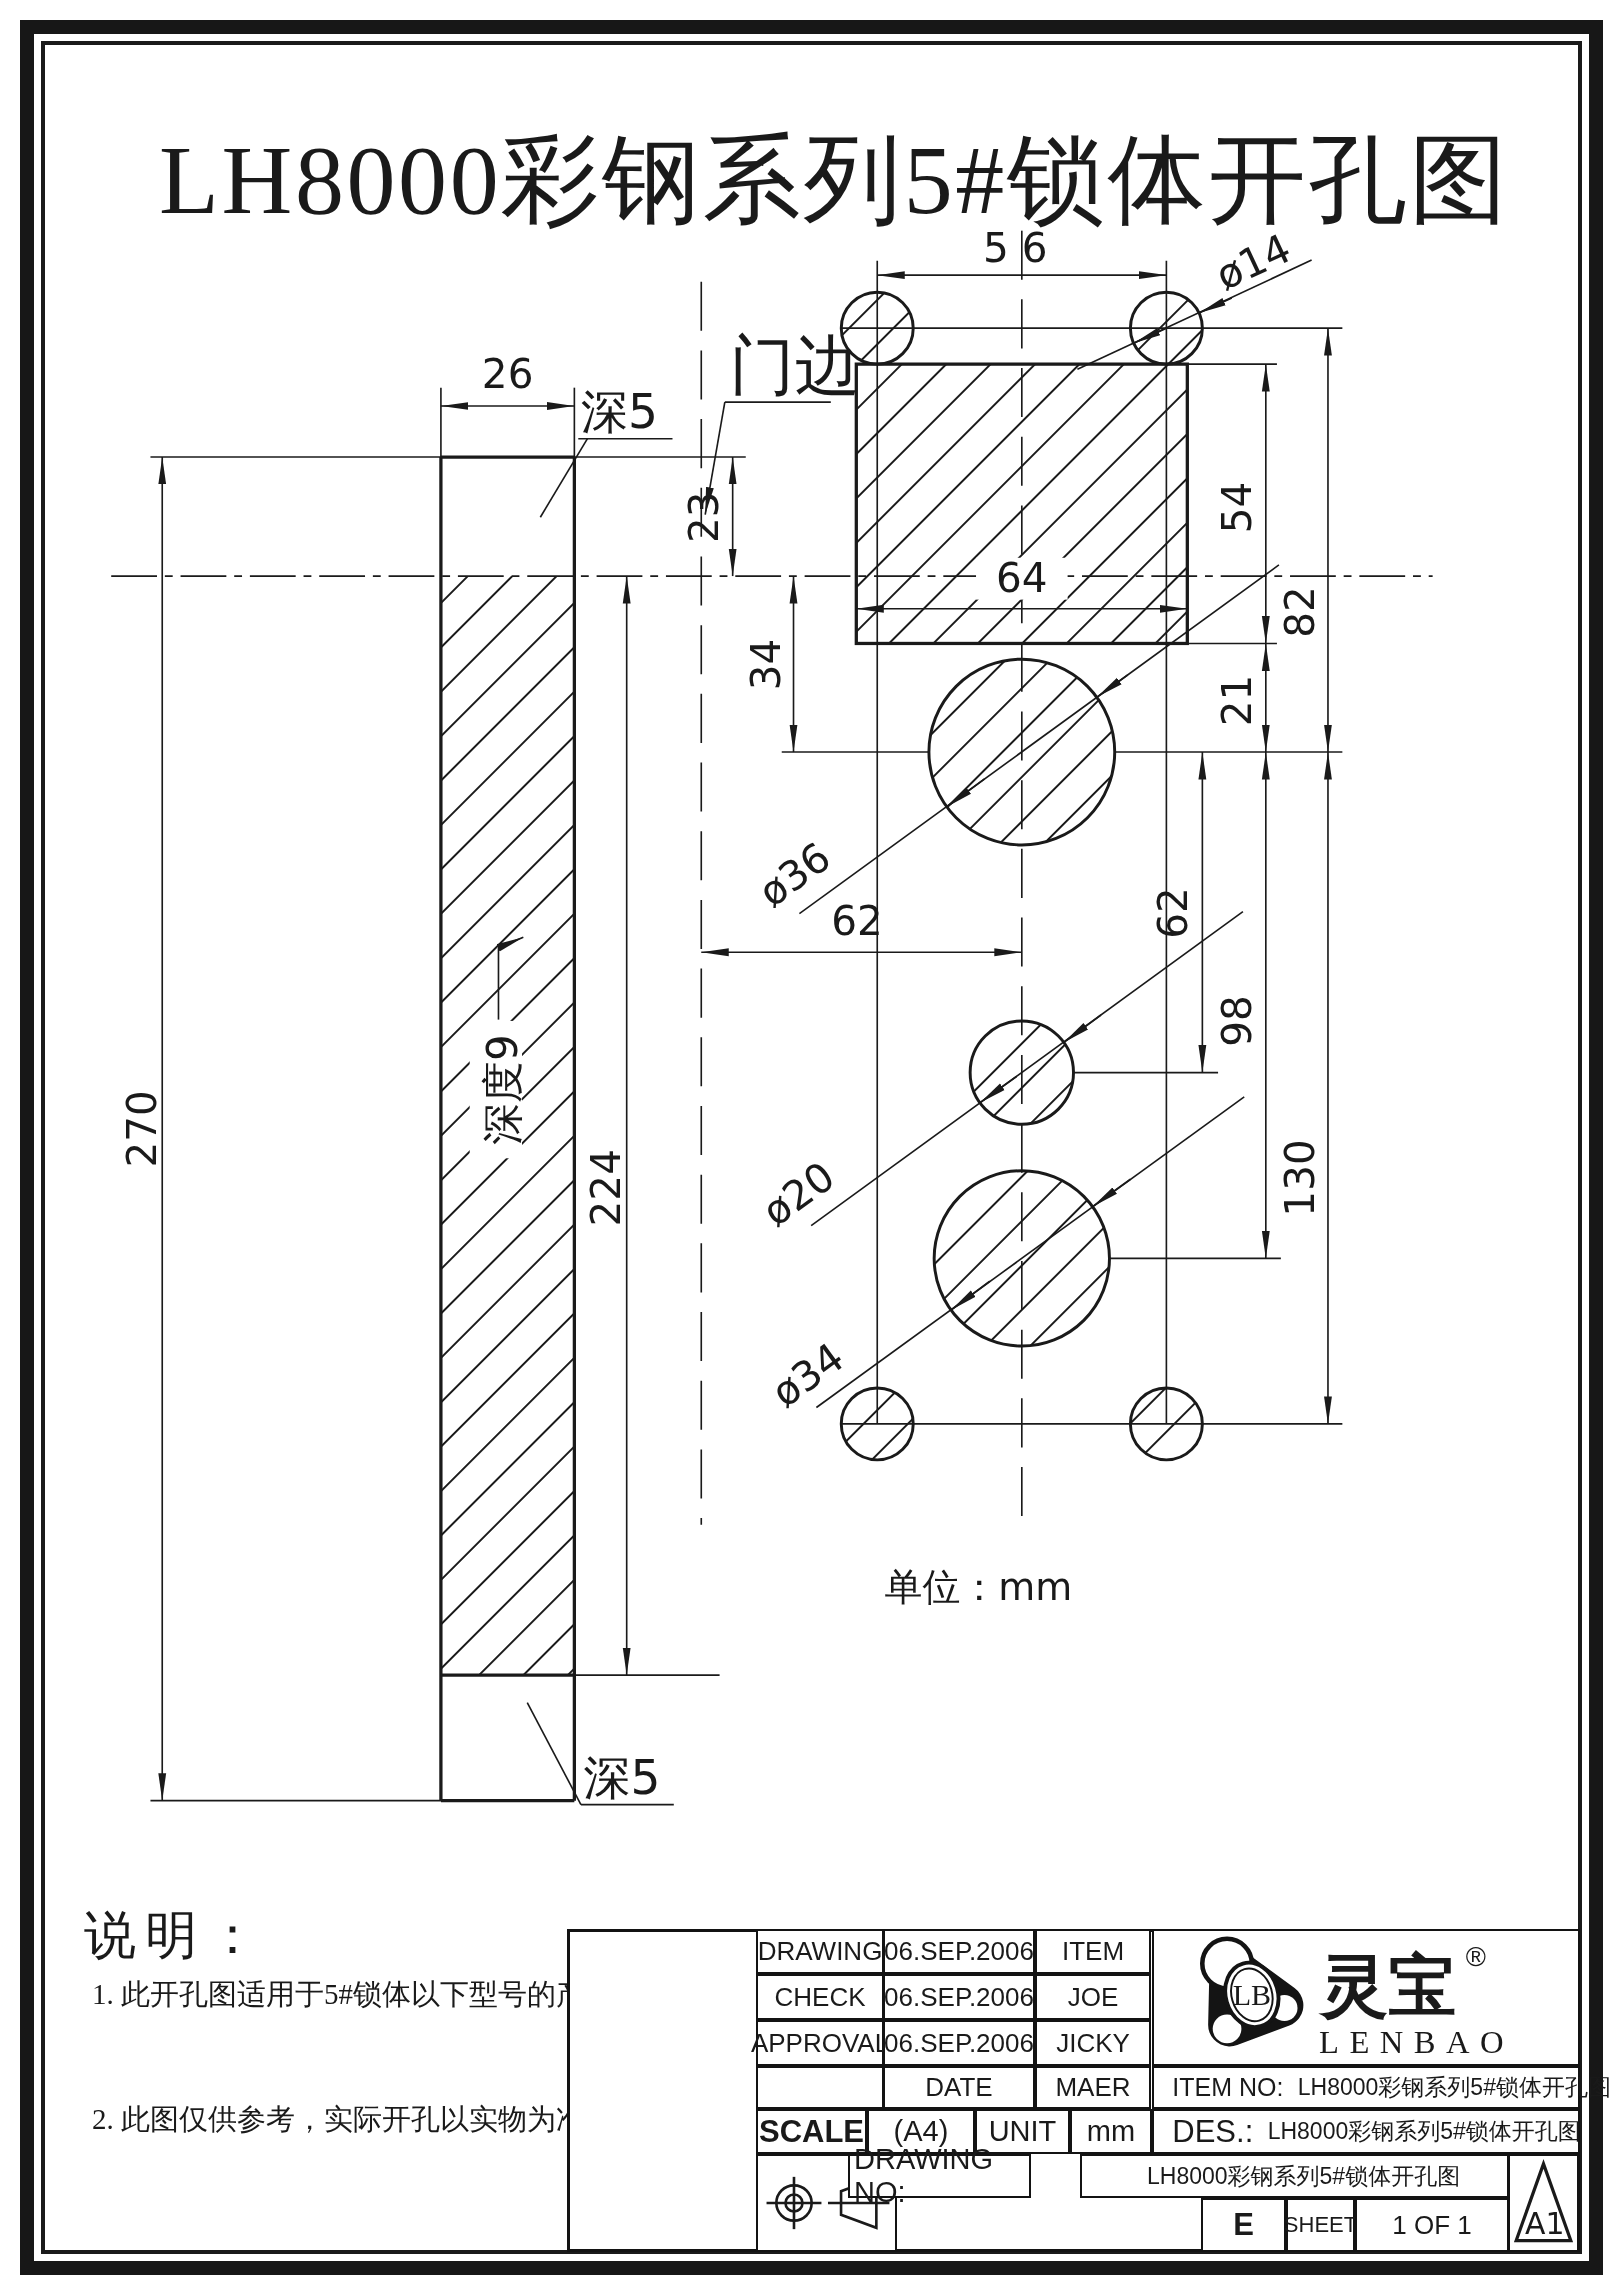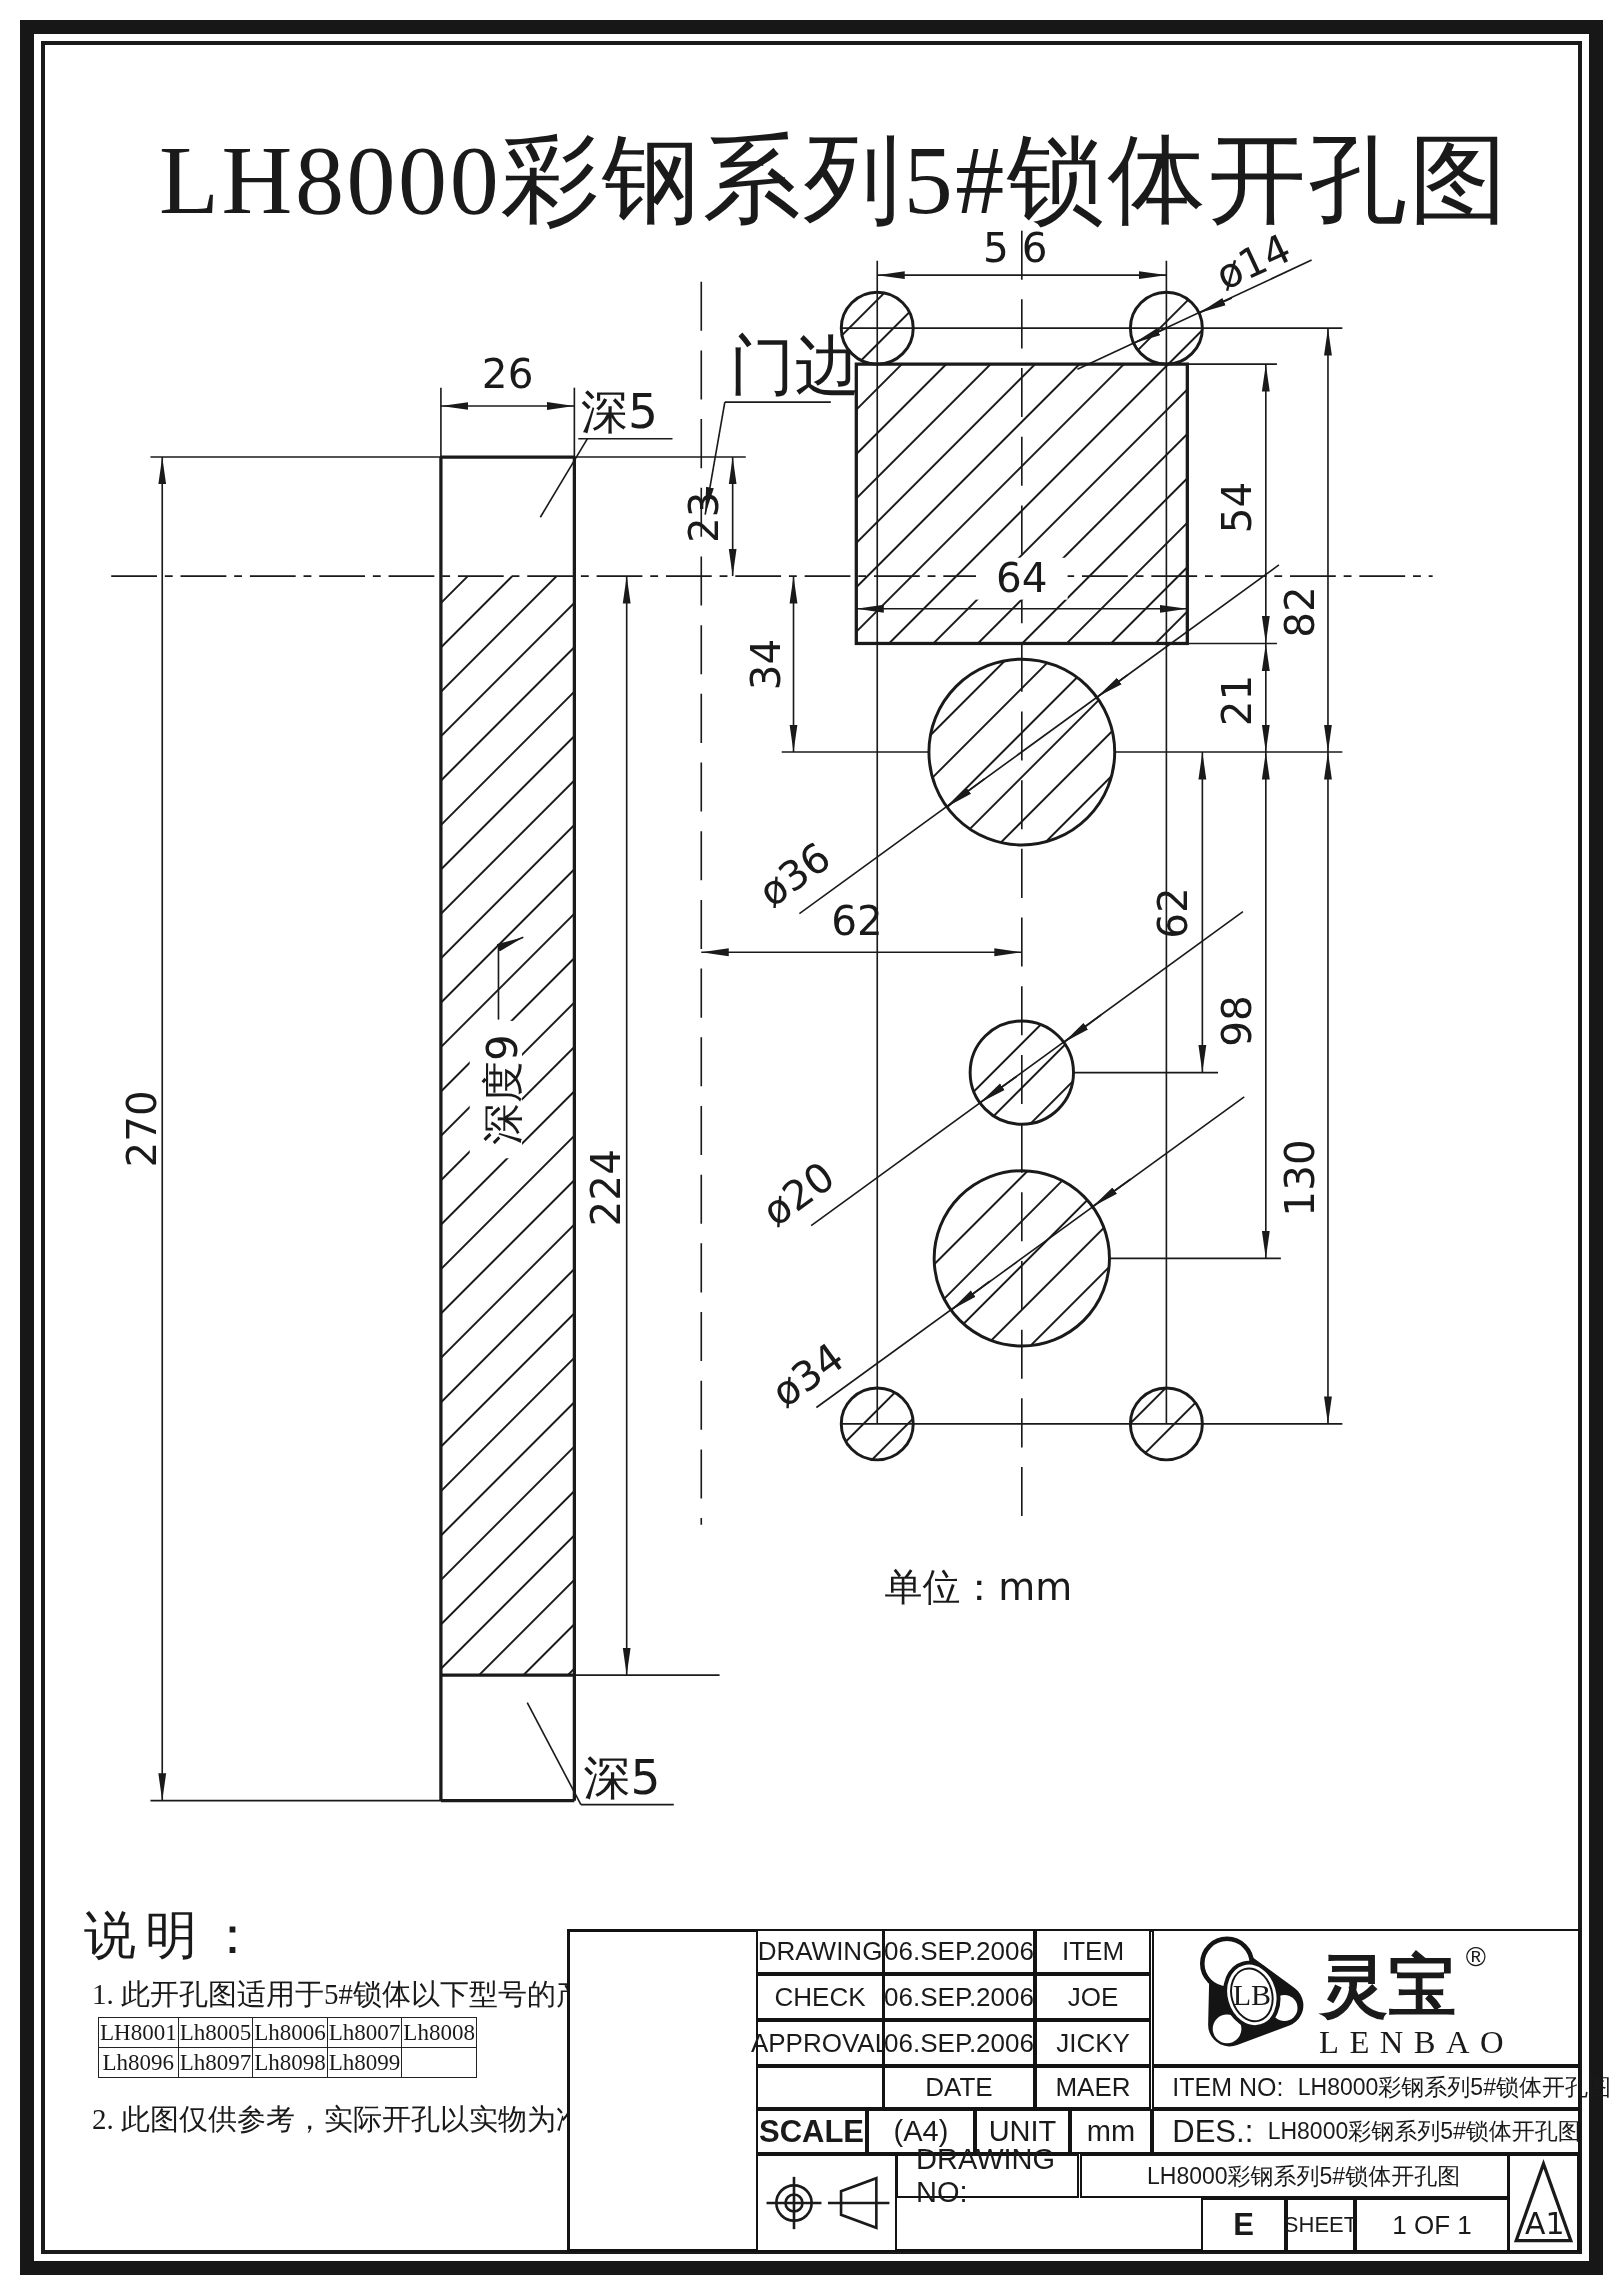--- a/index.html
+++ b/index.html
@@ -170,38 +170,20 @@
       <text class="dt" x="2008" y="1800" font-size="62" text-anchor="middle" transform="rotate(-90 2008 1800)">130</text>
       <text class="dt" x="1815" y="1395" font-size="62" text-anchor="middle" transform="rotate(-90 1815 1395)">62</text>
       <text class="dt" x="1186" y="1876" font-size="62" transform="rotate(-36 1186 1876)">ø20</text>
       <text class="dt" x="1200" y="2153" font-size="62" transform="rotate(-36 1200 2153)">ø34</text>
       <text class="dc" x="1352" y="2445" font-size="58">单位：mm</text>
     </g>
   </svg>
 
   <div class="notes-heading">说明：</div>
   <div class="note-line1">1. 此开孔图适用于5#锁体以下型号的产品：</div>
-  <table class="models-table">
-    <tbody>
-        <tr>
-      <td>LH8001</td>
-      <td>Lh8005</td>
-      <td>Lh8006</td>
-      <td>Lh8007</td>
-      <td>Lh8008</td>
-    </tr>
-    <tr>
-      <td>Lh8096</td>
-      <td>Lh8097</td>
-      <td>Lh8098</td>
-      <td>Lh8099</td>
-      <td></td>
-    </tr>
-  </tbody>
-    </table>
   <div class="note-line2">2. 此图仅供参考，实际开孔以实物为准.</div>
 
   <div class="tb-outer"></div>
 
 
   <div class="tb f40" style="left:756px;top:1929px;width:128px;height:45px">
       <span>DRAWING</span>
     </div>
   <div class="tb f40" style="left:883px;top:1929px;width:152px;height:45px">
       <span>06.SEP.2006</span>
@@ -280,21 +262,21 @@
         <circle cx="52" cy="70" r="27"></circle>
         <circle cx="52" cy="70" r="13"></circle>
         <line x1="10" y1="70" x2="94" y2="70"></line>
         <line x1="52" y1="30" x2="52" y2="110"></line>
         <path d="M124,52 L124,88 L178,108 L178,32 Z"></path>
         <line x1="104" y1="70" x2="198" y2="70"></line>
       </g>
     </svg>
   </div>
 
-  <div class="tb f44" style="left:896px;top:2154px;width:183px;height:44px;justify-content:center;padding-left:18px">
+  <div class="tb f44" style="left:848px;top:2154px;width:183px;height:44px;justify-content:center;padding-left:4px">
       <span>DRAWING NO:</span>
     </div>
   <div class="tb" style="left:1080px;top:2154px;width:429px;height:44px;justify-content:flex-start;padding-left:65px;font-size:23px">
       <span>LH8000彩钢系列5#锁体开孔图</span>
     </div>
 
   <div class="tb f48" style="left:1201px;top:2198px;width:85px;height:54px">
       <span>E</span>
     </div>
   <div class="tb" style="left:1286px;top:2198px;width:69px;height:54px;font-size:22px">

